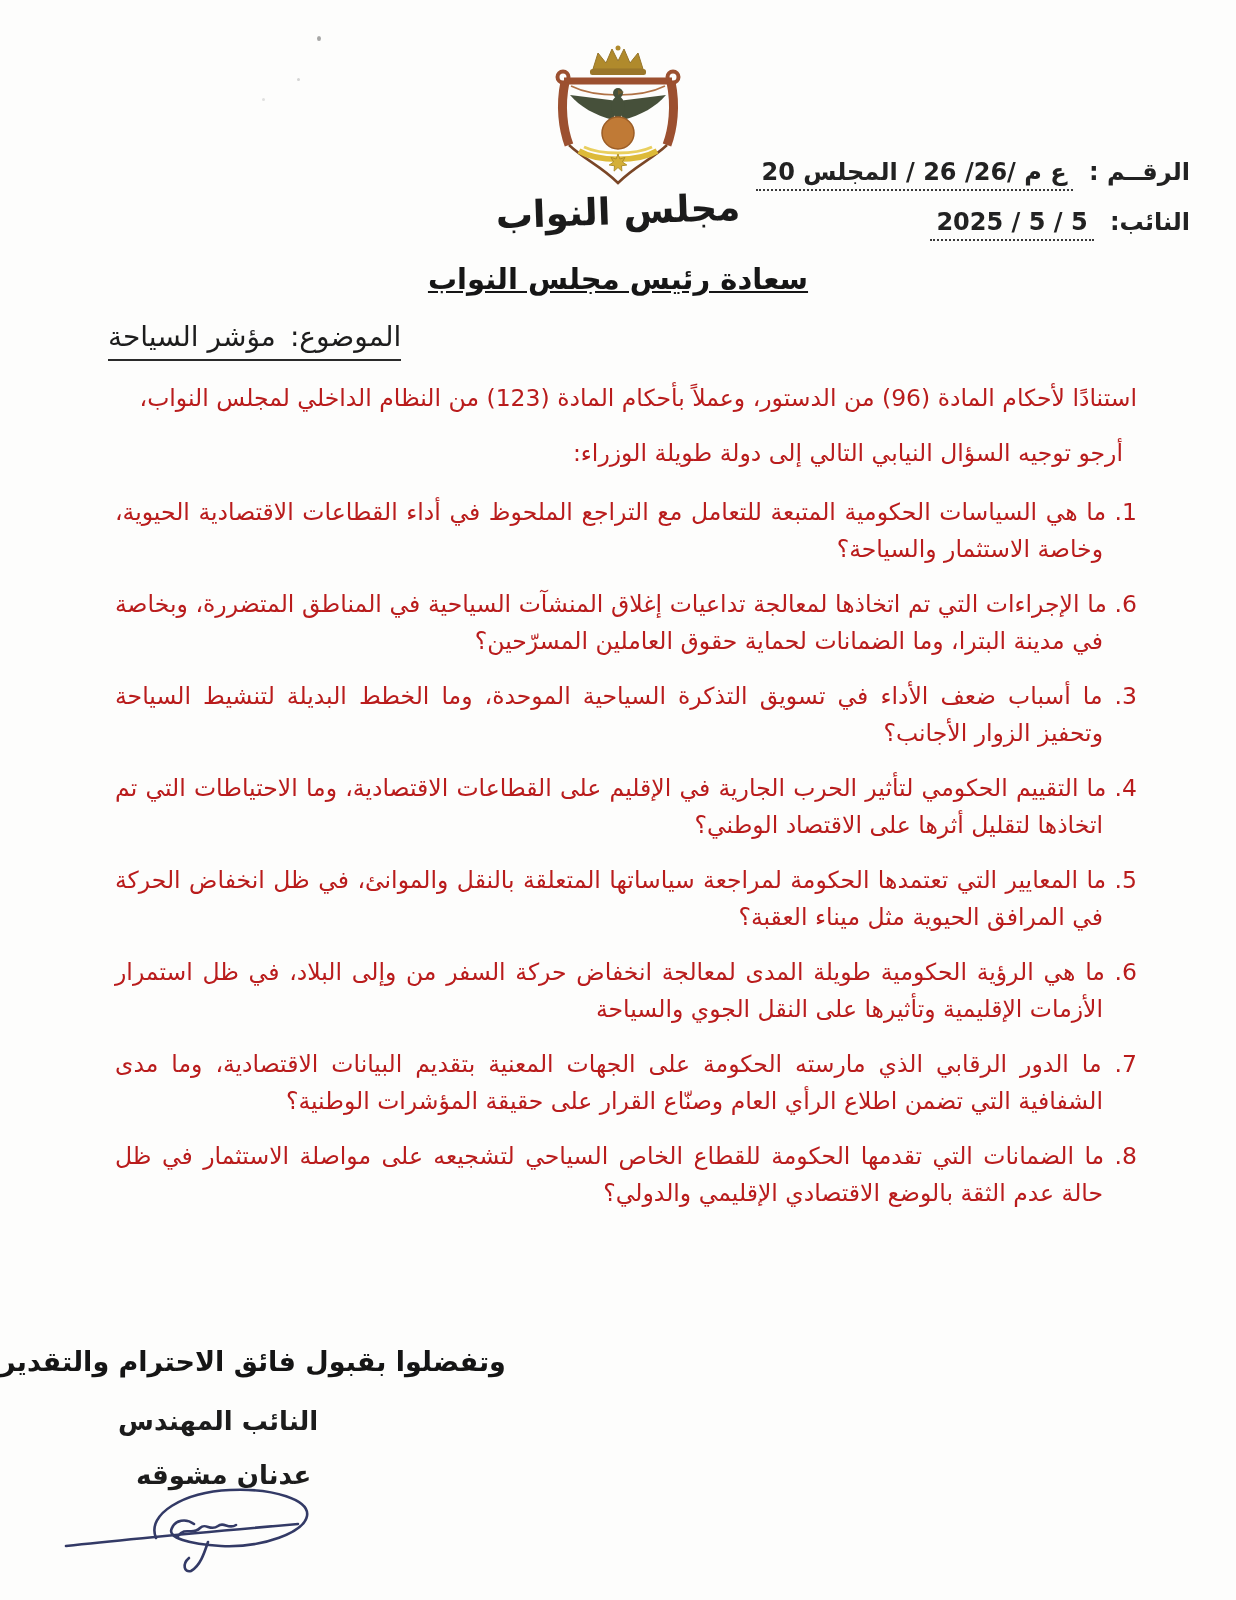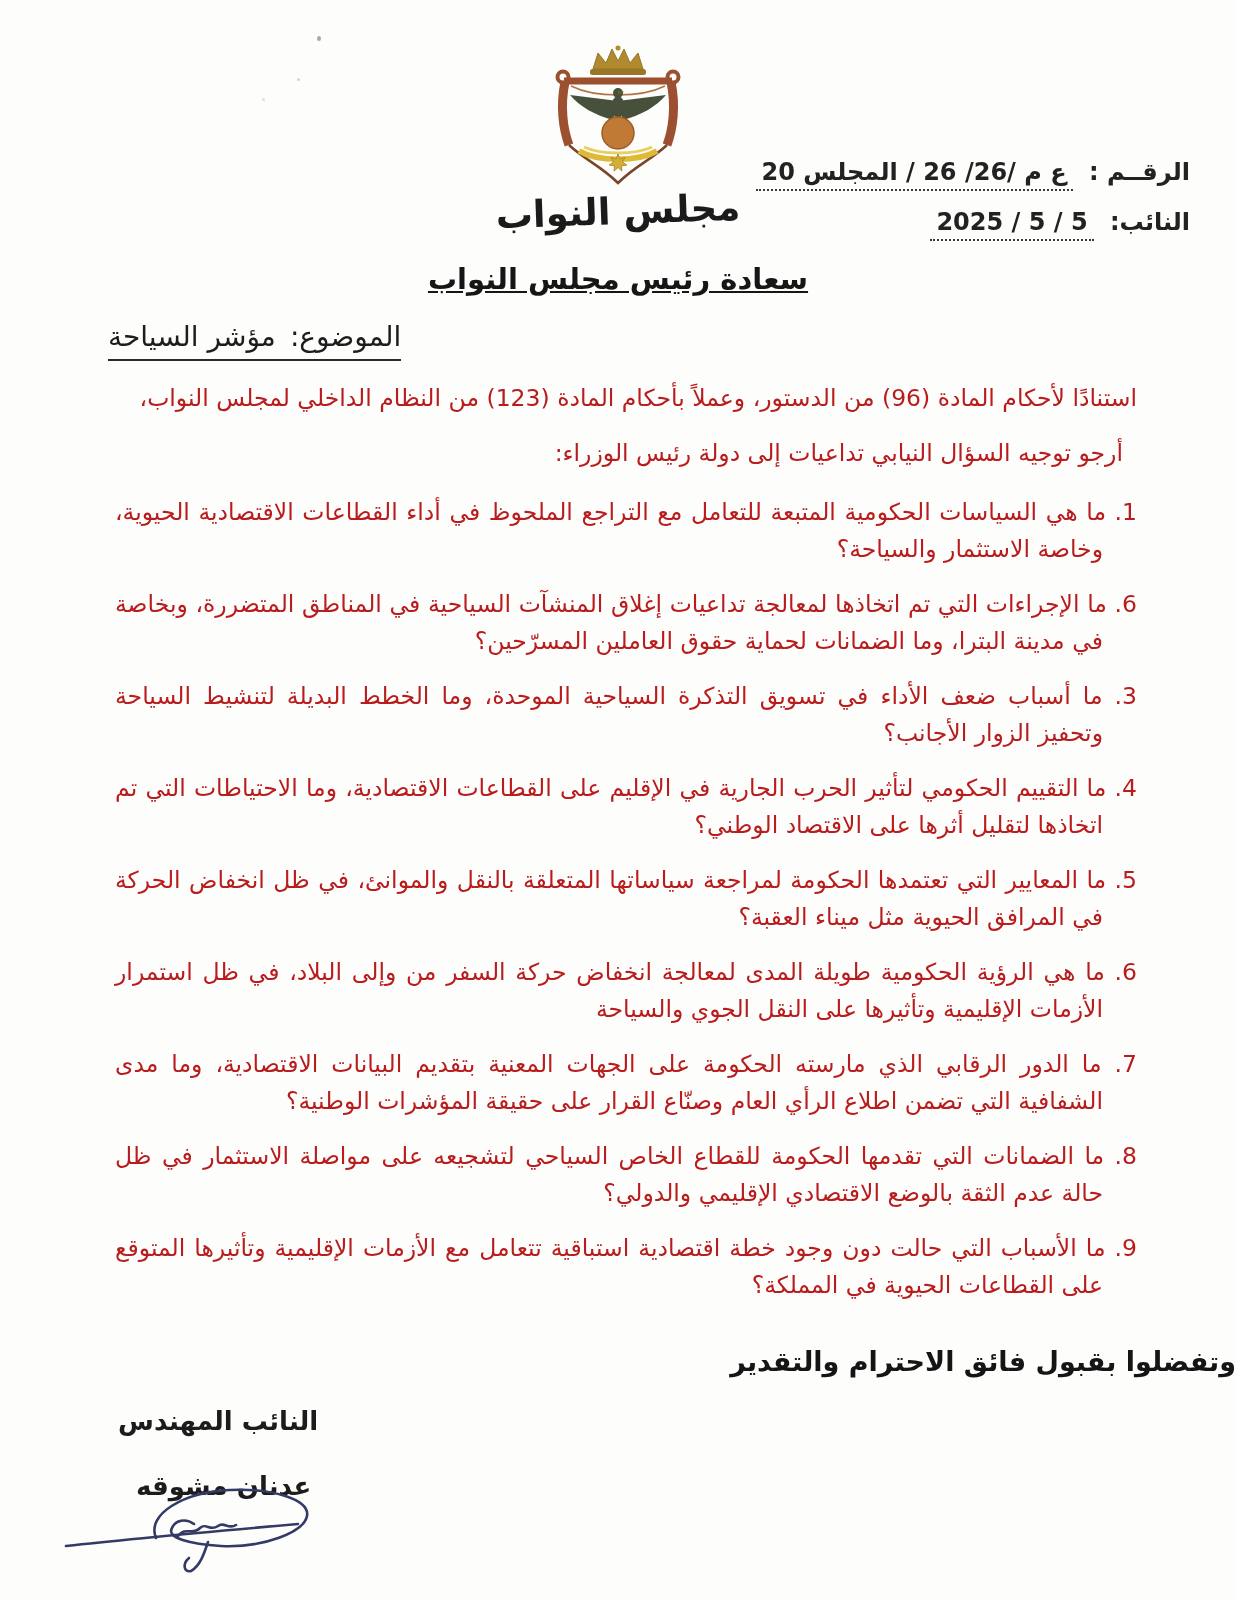--- a/index.html
+++ b/index.html
@@ -33,24 +33,24 @@
   .subject .gap{display:inline-block;width:14px;}
 
   .body-block{
     position:absolute;top:376px;right:99px;width:1022px;
     font-size:23.5px;line-height:44px;text-align:justify;color:#b91c1c;
   }
   .intro-1{margin:0 0 12px 0;}
   .intro-2{margin:0 0 20px 0;text-indent:14px;line-height:42px;}
   .question{margin:0 0 19px 0;line-height:36.5px;padding-right:34px;text-indent:-34px;}
 
-  .closing{position:absolute;top:1346px;right:0;width:100%;text-align:right;font-size:27px;font-weight:bold;color:#151515;}
+  .closing{position:absolute;top:1346px;right:0;width:100%;text-align:left;font-size:27px;font-weight:bold;color:#151515;}
 
   .sig-title{position:absolute;top:1406px;left:118px;font-size:26px;font-weight:bold;color:#1c1c1c;white-space:nowrap;}
-  .sig-name{position:absolute;top:1460px;left:136px;font-size:26px;font-weight:bold;color:#1c1c1c;white-space:nowrap;margin-top:11px;}
+  .sig-name{position:absolute;top:1460px;left:136px;font-size:26px;font-weight:bold;color:#1c1c1c;white-space:nowrap;}
   .sig-scribble{position:absolute;left:58px;top:1478px;}
 </style>
 </head>
 <body>
 
 <div class="page">
 
   <span class="speck sp1"></span>
   <span class="speck sp2"></span>
   <span class="speck sp3"></span>
@@ -99,30 +99,29 @@
   </div>
 
   <div class="salutation">سعادة رئيس مجلس النواب</div>
 
   <div class="subject">
     <span>الموضوع:</span><span class="gap"></span><span>مؤشر السياحة</span>
   </div>
 
   <div class="body-block">
     <p class="intro-1">استنادًا لأحكام المادة (96) من الدستور، وعملاً بأحكام المادة (123) من النظام الداخلي لمجلس النواب،</p>
-    <p class="intro-2">أرجو توجيه السؤال النيابي تداعيات إلى دولة رئيس الوزراء:</p>
+    <p class="intro-2">أرجو توجيه السؤال النيابي التالي إلى دولة طويلة الوزراء:</p>
     <p class="question">1. ما هي السياسات الحكومية المتبعة للتعامل مع التراجع الملحوظ في أداء القطاعات الاقتصادية الحيوية، وخاصة الاستثمار والسياحة؟</p>
     <p class="question">6. ما الإجراءات التي تم اتخاذها لمعالجة تداعيات إغلاق المنشآت السياحية في المناطق المتضررة، وبخاصة في مدينة البترا، وما الضمانات لحماية حقوق العاملين المسرّحين؟</p>
     <p class="question">3. ما أسباب ضعف الأداء في تسويق التذكرة السياحية الموحدة، وما الخطط البديلة لتنشيط السياحة وتحفيز الزوار الأجانب؟</p>
     <p class="question">4. ما التقييم الحكومي لتأثير الحرب الجارية في الإقليم على القطاعات الاقتصادية، وما الاحتياطات التي تم اتخاذها لتقليل أثرها على الاقتصاد الوطني؟</p>
     <p class="question">5. ما المعايير التي تعتمدها الحكومة لمراجعة سياساتها المتعلقة بالنقل والموانئ، في ظل انخفاض الحركة في المرافق الحيوية مثل ميناء العقبة؟</p>
     <p class="question">6. ما هي الرؤية الحكومية طويلة المدى لمعالجة انخفاض حركة السفر من وإلى البلاد، في ظل استمرار الأزمات الإقليمية وتأثيرها على النقل الجوي والسياحة</p>
     <p class="question">7. ما الدور الرقابي الذي مارسته الحكومة على الجهات المعنية بتقديم البيانات الاقتصادية، وما مدى الشفافية التي تضمن اطلاع الرأي العام وصنّاع القرار على حقيقة المؤشرات الوطنية؟</p>
     <p class="question">8. ما الضمانات التي تقدمها الحكومة للقطاع الخاص السياحي لتشجيعه على مواصلة الاستثمار في ظل حالة عدم الثقة بالوضع الاقتصادي الإقليمي والدولي؟</p>
-    <p class="question">9. ما الأسباب التي حالت دون وجود خطة اقتصادية استباقية تتعامل مع الأزمات الإقليمية وتأثيرها المتوقع على القطاعات الحيوية في المملكة؟</p>
   </div>
 
   <div class="closing">وتفضلوا بقبول فائق الاحترام والتقدير</div>
 
   <div class="sig-title">النائب المهندس</div>
   <div class="sig-name">عدنان مشوقه</div>
 
   <svg class="sig-scribble" width="280" height="100" viewBox="0 0 280 100">
     <g fill="none" stroke="#333a66" stroke-width="2.6" stroke-linecap="round">
       <path d="M98,60 C88,36 126,14 172,12 C216,10 252,22 249,38 C246,54 206,70 163,68 C132,66 108,60 114,50 C117,42 128,40 136,46"></path>

